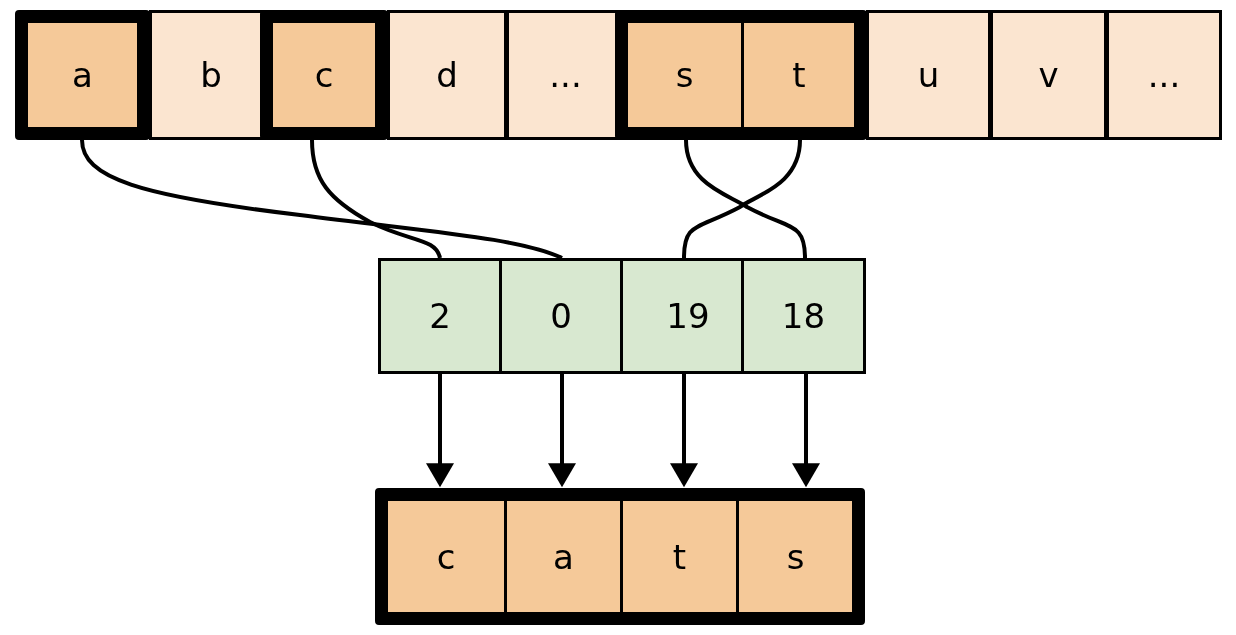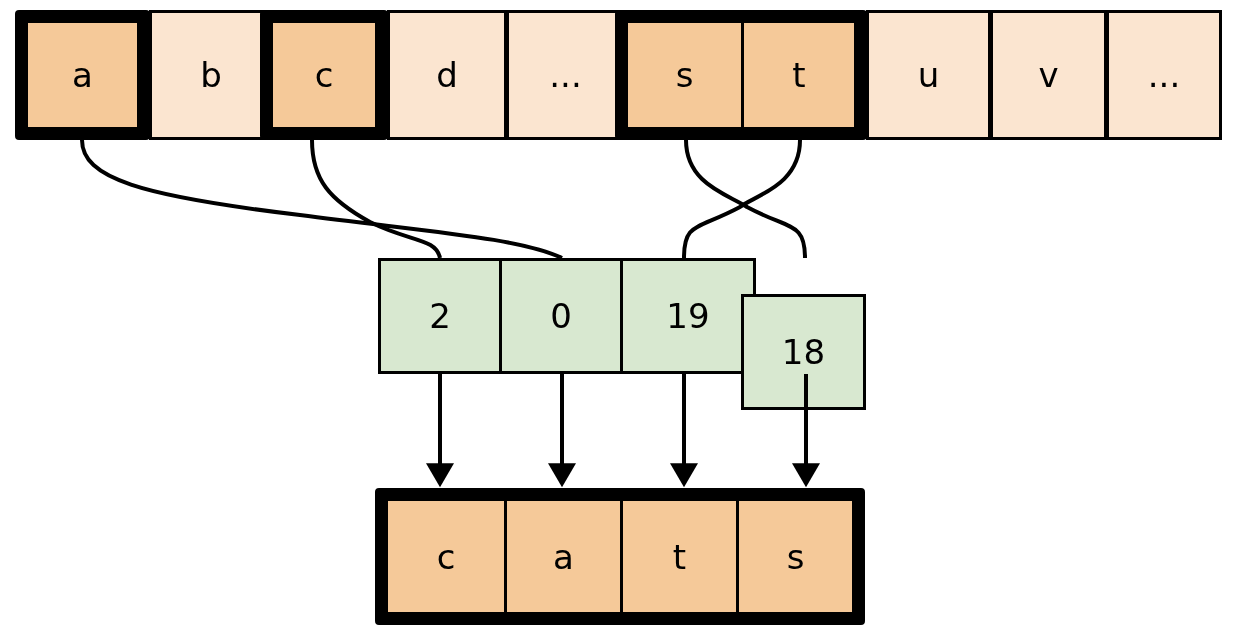--- a/index.html
+++ b/index.html
@@ -198,21 +198,21 @@
   <div id="index-row">
     <div class="index-cell" style="left:0px; width:124px;">
       <span class="cell-label">2</span>
     </div>
     <div class="index-cell" style="left:121px; width:124px;">
       <span class="cell-label">0</span>
     </div>
     <div class="index-cell" style="left:242px; width:136px;">
       <span class="cell-label">19</span>
     </div>
-    <div class="index-cell" style="left:363px; width:125px;margin-top:36px;">
+    <div class="index-cell" style="left:363px; width:125px;">
       <span class="cell-label">18</span>
     </div>
   </div>
 
   <svg class="connector-layer" viewBox="0 0 1236 635" width="1236" height="635">
     <defs>
       <marker id="arrowhead" markerWidth="7" markerHeight="7" refX="5.2" refY="3.5" orient="auto" markerUnits="strokeWidth">
         <polygon points="0 0, 6 3.5, 0 7" fill="#000000"></polygon>
       </marker>
     </defs>

